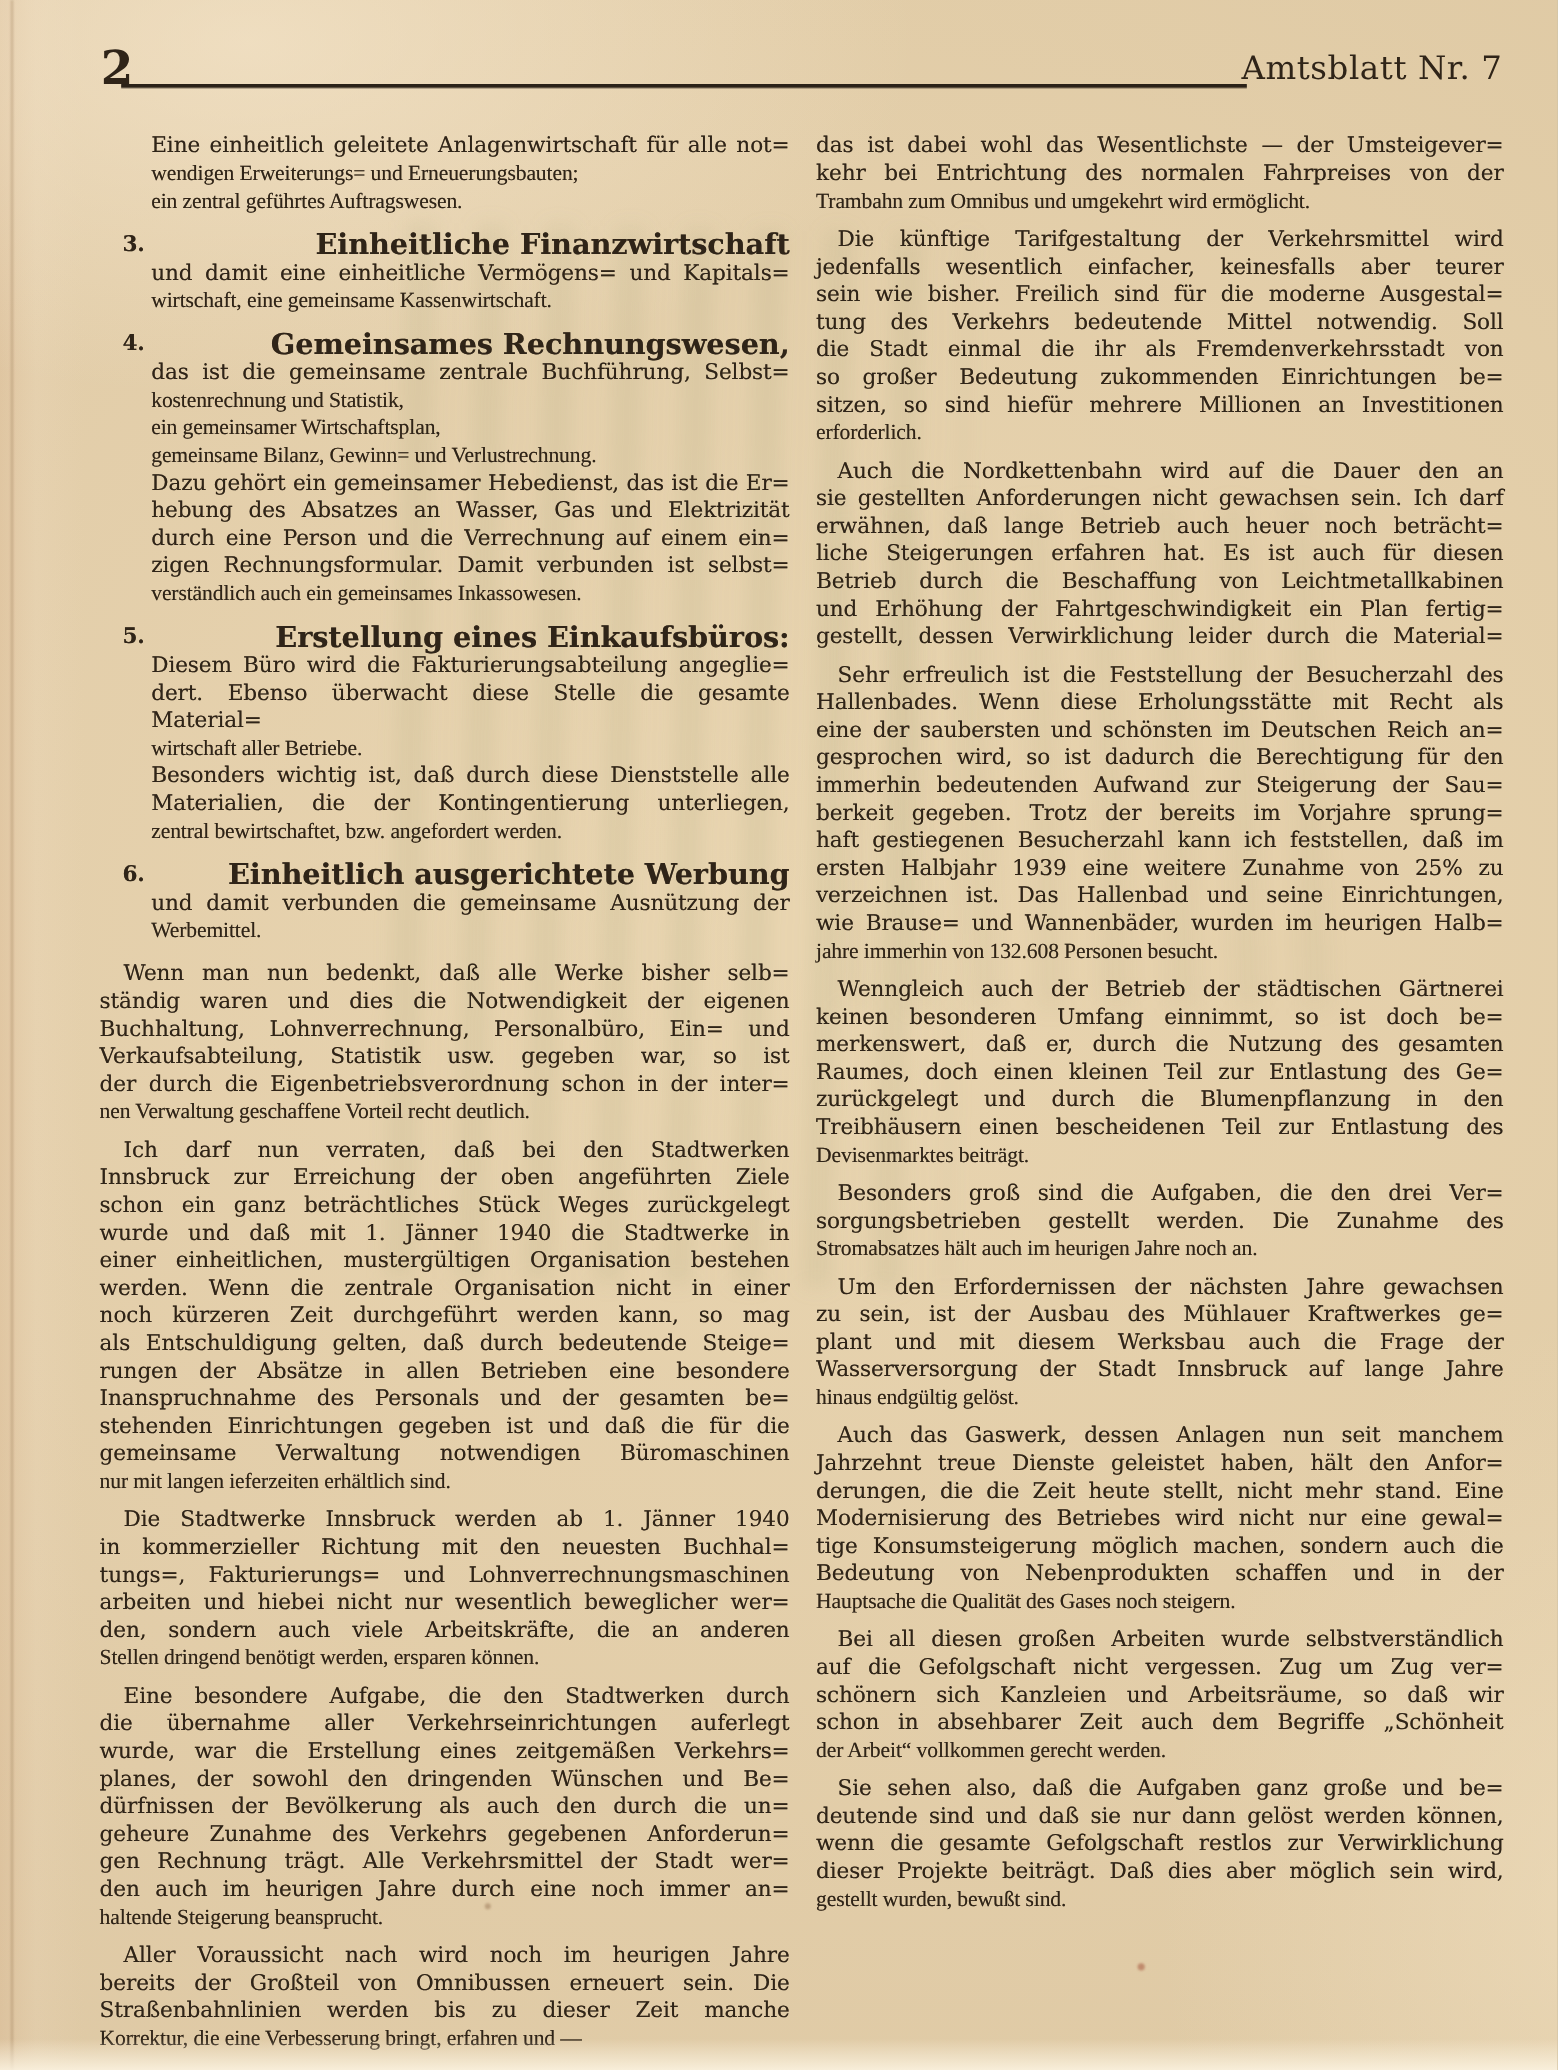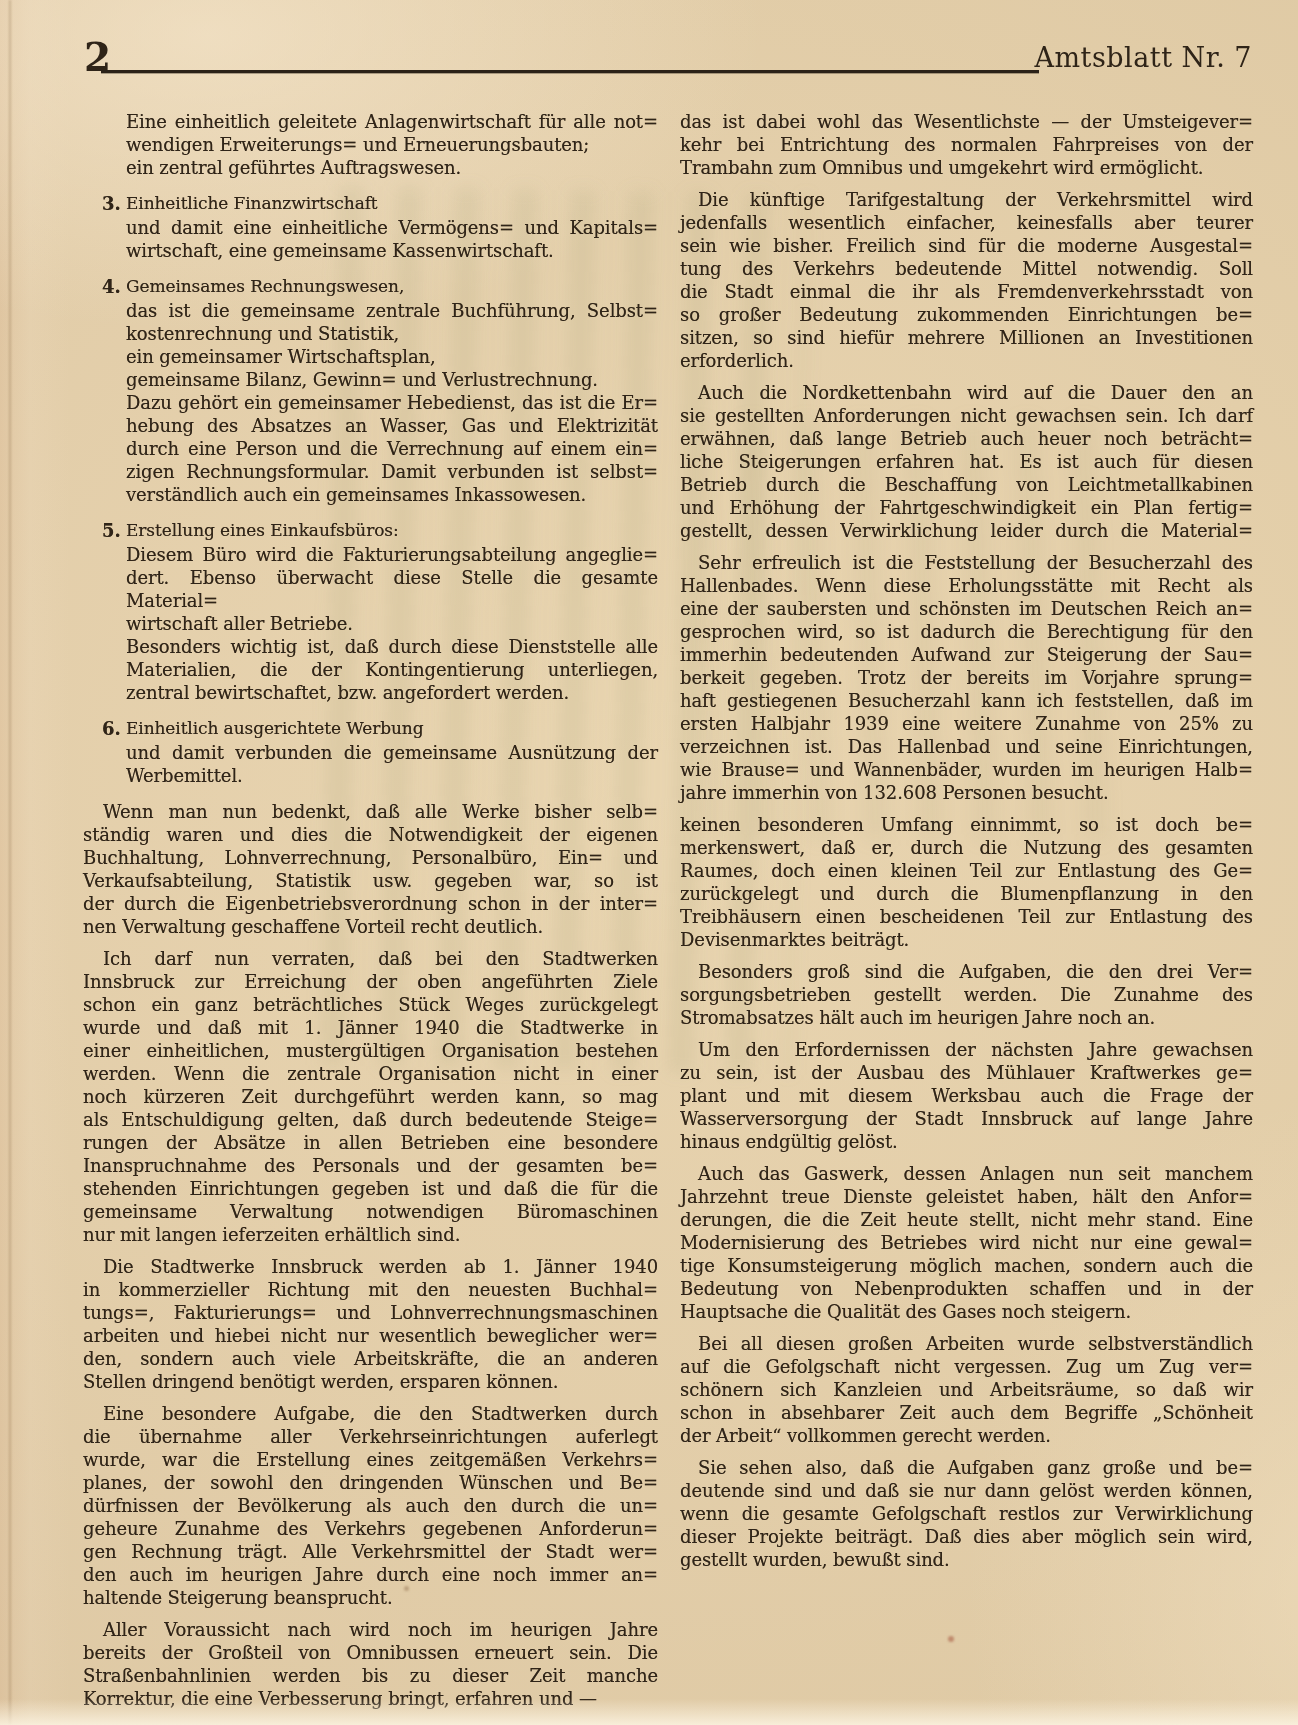--- a/index.html
+++ b/index.html
@@ -37,27 +37,27 @@
     background:#2b2218; box-shadow:0 1px 0 rgba(43,34,24,.35); }
   .masthead { position:absolute; right:46px; top:42px; font-size:27px; font-weight:normal;
     letter-spacing:.5px; }
 
   .col { position:absolute; top:110px; font-size:18px; line-height:23px;
     letter-spacing:-.1px; text-shadow:0 0 .5px rgba(45,30,12,.55); }
   .lcol { left:83px;  width:575px; }
   .rcol { left:680px; width:573px; }
 
   .ln { text-align:justify; text-align-last:justify; }
-  .ln.last { text-align-last:auto; }
+  .ln.last { text-align-last:auto;font-family:Liberation Serif, serif; }
   .para { margin:0; }
 
   .intro { padding-left:43px; }
   .item { position:relative; margin-top:13px; padding-left:43px; }
   .item .num { position:absolute; left:19px; top:0; font-weight:bold; }
-  .item .title { font-weight:normal; font-size:17px; line-height:23px; margin-bottom:1px; }
+  .item .title { font-weight:bold; font-size:24px; line-height:23px; margin-bottom:1px;text-align:right; }
   .main-block { margin-top:13px; }
   .main-block .para { margin-top:9px; }
   .main-block .para:first-child { margin-top:9px; }
   .lcol .main-block .para .ln.first { text-indent:20px; }
   .rcol .para.body { margin-top:9px; }
   .rcol .para.body:first-child { margin-top:0; }
   .rcol .para.body:not(:first-child) .ln.first { text-indent:18px; }
 </style>
 </head>
 <body>
@@ -220,20 +220,21 @@
         <div class="ln">gesprochen wird, so ist dadurch die Berechtigung für den</div>
         <div class="ln">immerhin bedeutenden Aufwand zur Steigerung der Sau=</div>
         <div class="ln">berkeit gegeben. Trotz der bereits im Vorjahre sprung=</div>
         <div class="ln">haft gestiegenen Besucherzahl kann ich feststellen, daß im</div>
         <div class="ln">ersten Halbjahr 1939 eine weitere Zunahme von 25% zu</div>
         <div class="ln">verzeichnen ist. Das Hallenbad und seine Einrichtungen,</div>
         <div class="ln">wie Brause= und Wannenbäder, wurden im heurigen Halb=</div>
         <div class="ln last">jahre immerhin von 132.608 Personen besucht.</div>
       </div>
       <div class="para body">
+        <div class="ln first">Wenngleich auch der Betrieb der städtischen Gärtnerei</div>
         <div class="ln">keinen besonderen Umfang einnimmt, so ist doch be=</div>
         <div class="ln">merkenswert, daß er, durch die Nutzung des gesamten</div>
         <div class="ln">Raumes, doch einen kleinen Teil zur Entlastung des Ge=</div>
         <div class="ln">zurückgelegt und durch die Blumenpflanzung in den</div>
         <div class="ln">Treibhäusern einen bescheidenen Teil zur Entlastung des</div>
         <div class="ln last">Devisenmarktes beiträgt.</div>
       </div>
       <div class="para body">
         <div class="ln first">Besonders groß sind die Aufgaben, die den drei Ver=</div>
         <div class="ln">sorgungsbetrieben gestellt werden. Die Zunahme des</div>

